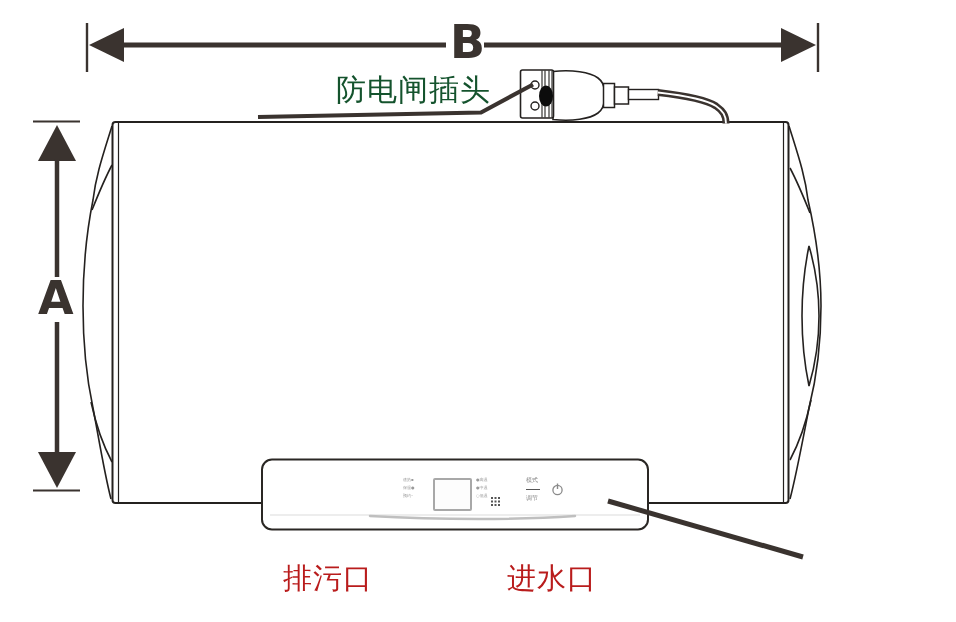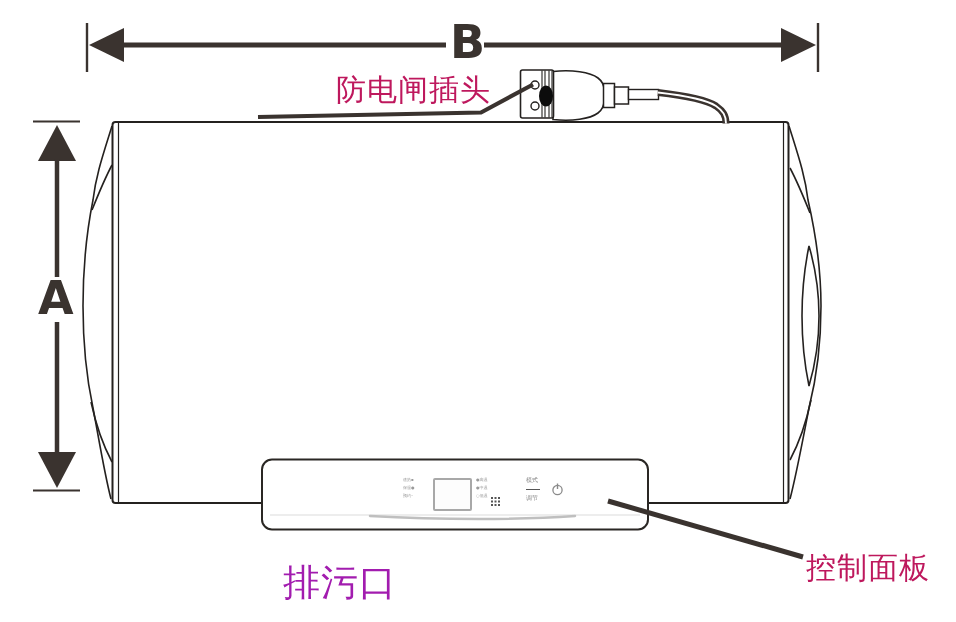--- a/index.html
+++ b/index.html
@@ -3,22 +3,22 @@
 <meta charset="utf-8">
 <style>
   html,body{margin:0;padding:0;background:#ffffff;}
   .stage{
     position:relative;width:956px;height:622px;background:#ffffff;overflow:hidden;
     font-family:"DejaVu Sans",sans-serif;color:#2f2a26;
   }
   .stage svg.art{position:absolute;left:0;top:0;}
   .lbl{position:absolute;white-space:nowrap;line-height:1;color:#2f2a26;}
   .dim-letter{font-size:46px;font-weight:bold;color:#3a332f;}
-  .cn-lbl{font-size:30px;letter-spacing:1px;color:#be185d;}
-  .port-lbl{font-size:37px;letter-spacing:1px;color:#a21caf;}
+  .cn-lbl{font-size:30px;letter-spacing:1px;color:#14532d;}
+  .port-lbl{font-size:29px;letter-spacing:1px;color:#b91c1c;}
   
   .panel-ui{position:absolute;left:0;top:0;width:956px;height:622px;pointer-events:none;}
   .panel-rows-left{position:absolute;left:403px;top:478px;display:flex;flex-direction:column;gap:4px;}
   .panel-rows-right{position:absolute;left:476px;top:478px;display:flex;flex-direction:column;gap:4px;}
   .prow{display:flex;align-items:center;font-size:4px;color:#9a9a9a;line-height:1;}
   .screen{position:absolute;left:433px;top:478px;width:35px;height:29px;border:2px solid #a8a8a8;border-radius:2px;background:#fdfdfd;}
   .mode-block{position:absolute;left:526px;top:477px;width:20px;}
   .mode-txt{font-size:6px;color:#8a8a8a;line-height:1;}
   .mode-line{width:14px;height:0;border-top:1.5px solid #555;margin:6px 0 5px 0;}
   .grid-icon{position:absolute;left:491px;top:497px;}
@@ -89,22 +89,22 @@
       <line x1="270" y1="515" x2="640" y2="515" stroke="#dcdcdc" stroke-width="1.2"></line>
       <path d="M370,516 C440,520 520,520 575,516" fill="none" stroke="#bfbfbf" stroke-width="2.5" stroke-linecap="round"></path>
     </g>
 
     <line x1="608" y1="501" x2="803" y2="557" stroke="#3a332f" stroke-width="5"></line>
   </svg>
 
   <div class="lbl dim-letter" style="left:450px;top:19px;">B</div>
   <div class="lbl dim-letter" style="left:38px;top:275px;">A</div>
   <div class="lbl cn-lbl" style="left:336px;top:75px;">防电闸插头</div>
-  <div class="lbl cn-lbl" style="left:806px;top:553px;">控制面板</div>
   <div class="lbl port-lbl" style="left:283px;top:564px;">排污口</div>
+  <div class="lbl port-lbl" style="left:507px;top:564px;">进水口</div>
 
   <div class="panel-ui">
     <div class="panel-rows-left">
       <div class="prow">
           <span>速热</span>
           <span class="ic">▪</span>
         </div>
       <div class="prow">
           <span>保温</span>
           <span class="ic">●</span>

